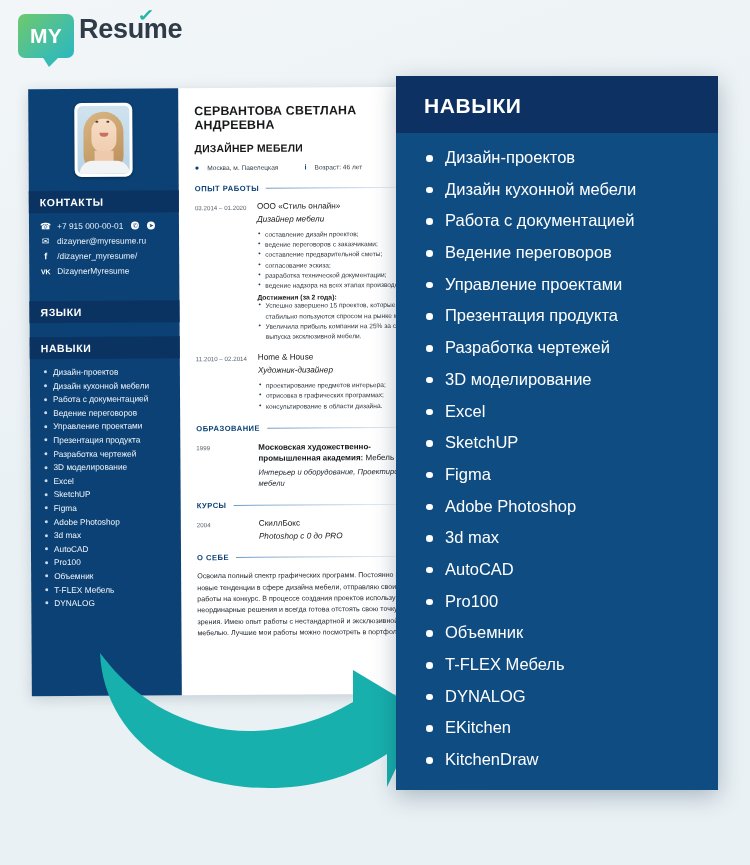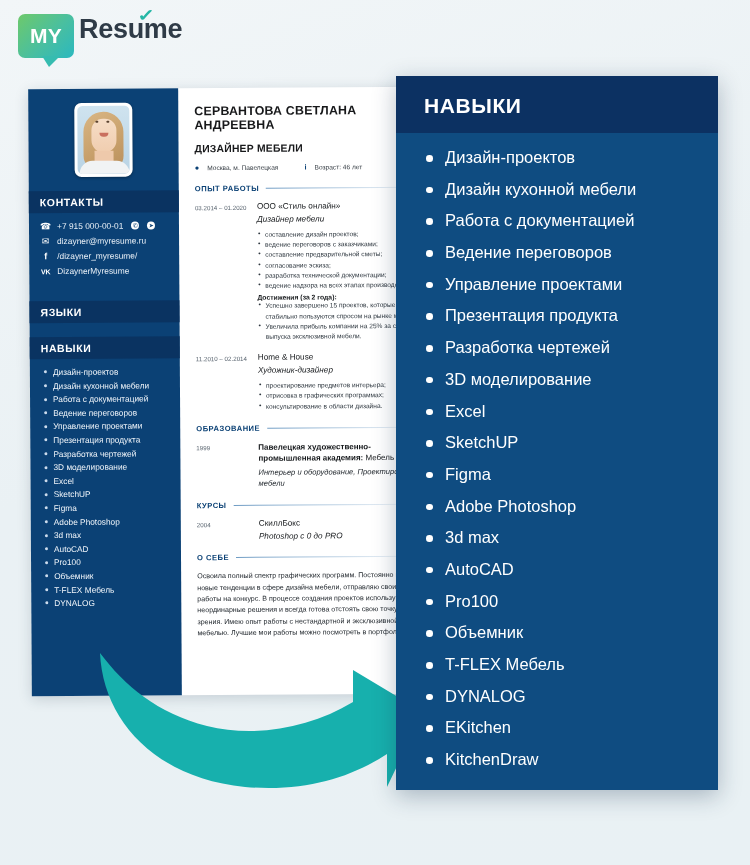--- a/index.html
+++ b/index.html
@@ -305,21 +305,21 @@
     </div>
 
     <div class="sec-h">
       <span>ОБРАЗОВАНИЕ</span>
         <i></i>
     </div>
     <div class="entry">
       <div class="dates">1999</div>
       <div class="body">
         <div class="edu-t">
-          <b>Павелецкая художественно-промышленная академия:</b>
+          <b>Московская художественно-промышленная академия:</b>
           <span class="edu-n">Мебель</span>
         </div>
         <div class="edu-i">Интерьер и оборудование, Проектирование мебели</div>
       </div>
     </div>
 
     <div class="sec-h">
       <span>КУРСЫ</span>
         <i></i>
     </div>

